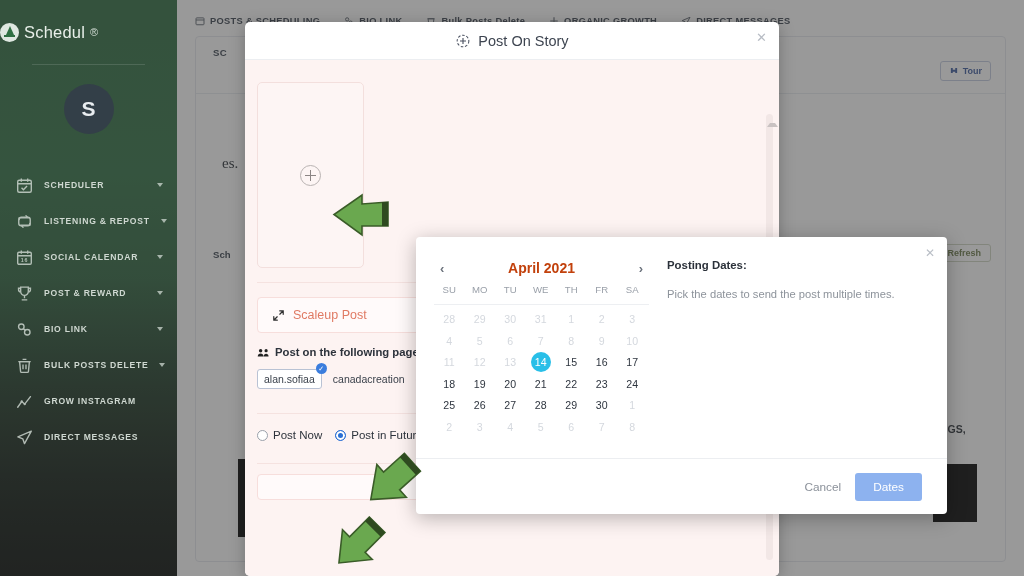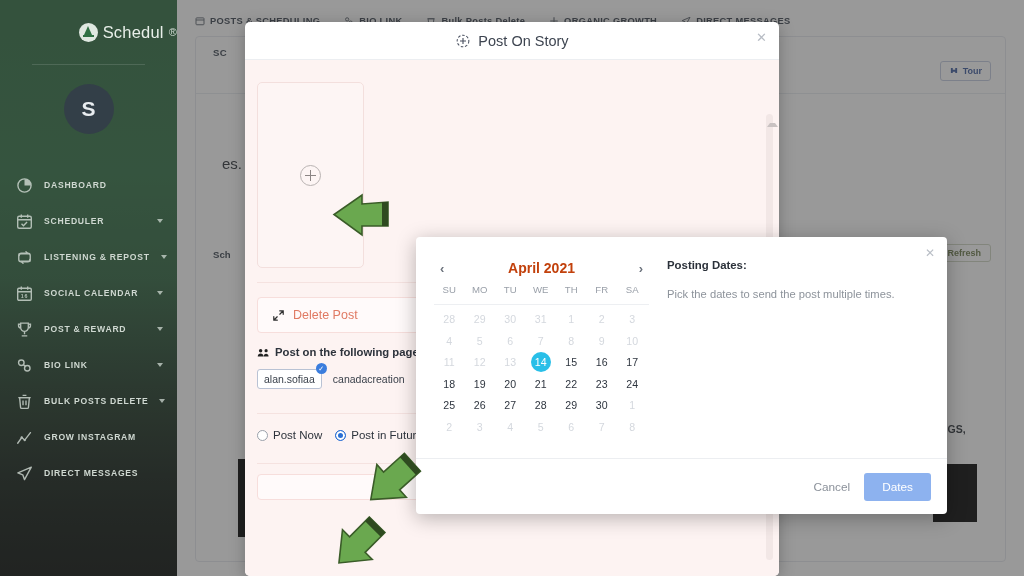--- a/index.html
+++ b/index.html
@@ -18,21 +18,21 @@
     background:linear-gradient(180deg,#2c6b3f 0%,#2f7043 30%,#2a5c3a 55%,#23442d 72%,#14251a 88%,#0d170f 100%);
     overflow:hidden;
   }
   #sidebar:after{
     content:"";position:absolute;left:0;right:0;bottom:0;height:300px;
     background:linear-gradient(180deg,rgba(20,40,25,0) 0%,rgba(10,18,12,.55) 60%,rgba(5,9,6,.85) 100%);
     pointer-events:none;
   }
   .brand{
     position:relative;z-index:2;height:64px;display:flex;align-items:center;
-    justify-content:flex-end;gap:5px;color:#e8efe9;font-size:16.5px;letter-spacing:.2px;
+    justify-content:flex-start;gap:5px;color:#e8efe9;font-size:16.5px;letter-spacing:.2px;
   }
   .brand-logo{
     width:19px;height:19px;border-radius:50%;
     background:#dfe8e1;position:relative;display:inline-block;flex:0 0 auto;
   }
   .brand-logo:before{
     content:"";position:absolute;left:50%;top:3px;transform:translateX(-50%);
     border-left:4.5px solid transparent;border-right:4.5px solid transparent;
     border-bottom:9px solid #2f7043;
   }
@@ -77,21 +77,21 @@
   .bg-card-head{
     position:absolute;left:12px;top:10px;display:flex;align-items:center;gap:5px;
     font-size:9.6px;font-weight:700;color:#3b4450;letter-spacing:.3px;white-space:nowrap;
   }
   .tour-btn{
     position:absolute;right:14px;top:24px;display:flex;align-items:center;gap:4px;
     border:1px solid #c2cbe0;border-radius:3px;padding:4px 8px;
     font-size:9px;color:#3c5a9e;font-weight:700;background:#fff;
   }
   .bg-rule{position:absolute;left:0;right:0;top:56px;height:1px;background:#e9ecf1;}
-  .bg-blurb{position:absolute;left:26px;top:118px;font-size:15px;color:#2b3138;}
+  .bg-blurb{position:absolute;left:26px;top:118px;font-size:15px;color:#2b3138;font-family:Liberation Serif, serif;}
   .bg-sched2{
     position:absolute;left:12px;top:212px;display:flex;align-items:center;gap:5px;
     font-size:9.6px;font-weight:700;color:#3b4450;white-space:nowrap;
   }
   .refresh-btn{
     position:absolute;right:14px;top:207px;display:flex;align-items:center;gap:4px;
     border:1px solid #cfd6c2;border-radius:3px;padding:3px 9px;
     font-size:9px;color:#6c7a4a;font-weight:700;background:#fff;
   }
   .bg-caps{
@@ -205,21 +205,21 @@
   .cal-cell.muted{color:#d4d8de;}
   .cal-cell .sel{
     width:20px;height:20px;border-radius:50%;background:#29bfe8;color:#fff;
     display:flex;align-items:center;justify-content:center;font-size:10.6px;
   }
   .cal-right{margin-left:18px;padding-top:2px;}
   .pd-title{font-size:11.4px;font-weight:700;color:#2b313a;}
   .pd-sub{margin-top:17px;font-size:11.2px;color:#8d939b;}
   .cal-foot{
     position:absolute;left:0;right:0;bottom:0;height:55px;border-top:1px solid #eceef1;
-    display:flex;align-items:center;justify-content:flex-end;gap:14px;padding-right:16px;
+    display:flex;align-items:center;justify-content:flex-end;gap:14px;padding-right:25px;
   }
   .btn-cancel{font-size:11.8px;color:#8b919a;}
   .btn-save{
     background:#8db2ef;color:#fff;border:none;border-radius:3px;
     padding:7px 18px;font-size:11.8px;font-family:"Liberation Sans",sans-serif;
   }
 
   
   .arrow{position:absolute;pointer-events:none;}
 </style>
@@ -234,27 +234,20 @@
       <span>Schedul</span>
       <span class="brand-reg">®</span>
     </div>
     <div class="brand-sep"></div>
     <div class="avatar-wrap">
       <div class="avatar">
         <span>S</span>
       </div>
     </div>
     <div class="nav" id="nav-list">
-        <div class="nav-item">
-          <svg class="nav-ico" viewBox="0 0 16 16">
-            <circle cx="8" cy="8" r="6.2" fill="none" stroke="#cfd8d1" stroke-width="1.3"></circle>
-            <path d="M8 8V1.8A6.2 6.2 0 0 1 14.2 8z" fill="#cfd8d1"></path>
-          </svg>
-          <span class="nav-label">DASHBOARD</span>
-        </div>
         <div class="nav-item">
           <svg class="nav-ico" viewBox="0 0 16 16">
             <rect x="1.6" y="3" width="12.8" height="11.4" rx="1.4" fill="none" stroke="#cfd8d1" stroke-width="1.3"></rect>
             <path d="M1.6 6.4h12.8M5 1.4v3M11 1.4v3M5.2 10.2l1.8 1.8 3.4-3.6" fill="none" stroke="#cfd8d1" stroke-width="1.3"></path>
           </svg>
           <span class="nav-label">SCHEDULER</span>
           <span class="nav-caret"></span>
         </div>
         <div class="nav-item">
           <svg class="nav-ico" viewBox="0 0 16 16">
@@ -414,21 +407,21 @@
     <div class="dropzone">
       <div class="plus-circle"></div>
     </div>
 
     <div class="sep-line"></div>
 
     <div class="scaleup-bar">
       <svg width="13" height="13" viewBox="0 0 16 16">
         <path d="M9.5 2.2h4.3v4.3M13.8 2.2L9.6 6.4M6.5 13.8H2.2V9.5M2.2 13.8l4.2-4.2" fill="none" stroke="#2f2f2f" stroke-width="1.5" stroke-linecap="round"></path>
       </svg>
-      <span>Delete Post</span>
+      <span>Scaleup Post</span>
     </div>
 
     <div class="pages-row">
       <svg width="13" height="11" viewBox="0 0 18 13">
         <circle cx="5" cy="4" r="2.4" fill="#222"></circle>
           <circle cx="12.6" cy="4" r="2.2" fill="#222"></circle>
         <path d="M1 12c0-2.4 1.8-4 4-4s4 1.6 4 4z" fill="#222"></path>
         <path d="M9.2 12c0-2.2 1.6-3.6 3.4-3.6S16 9.8 16 12z" fill="#222"></path>
       </svg>
       <span>Post on the following page(s)</span>

